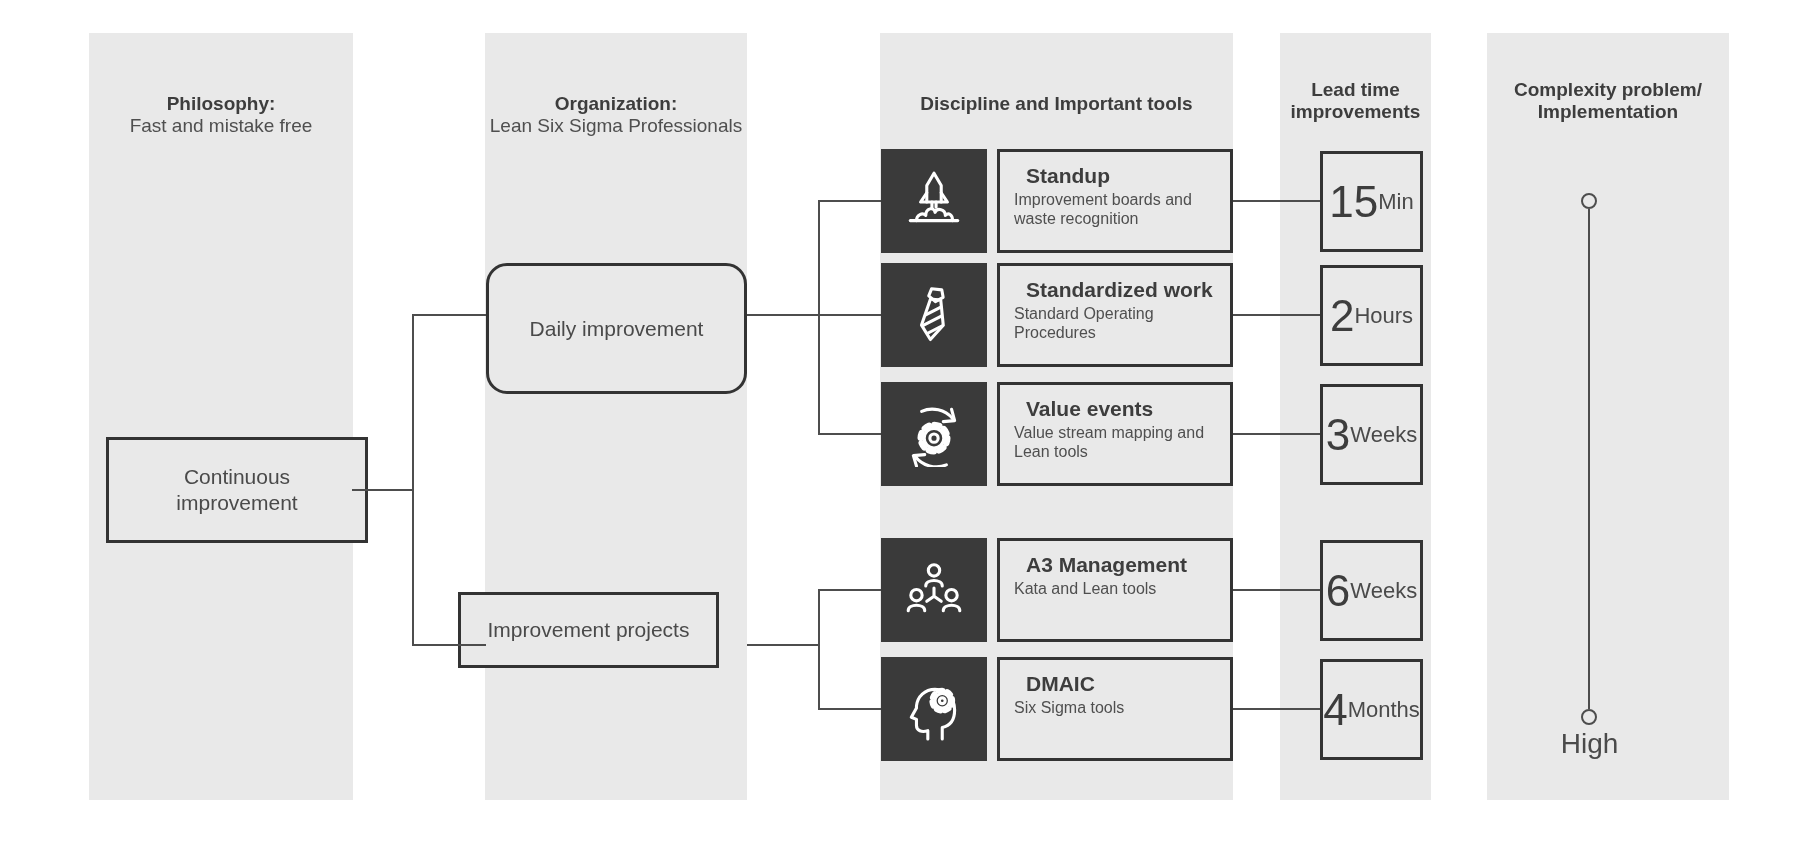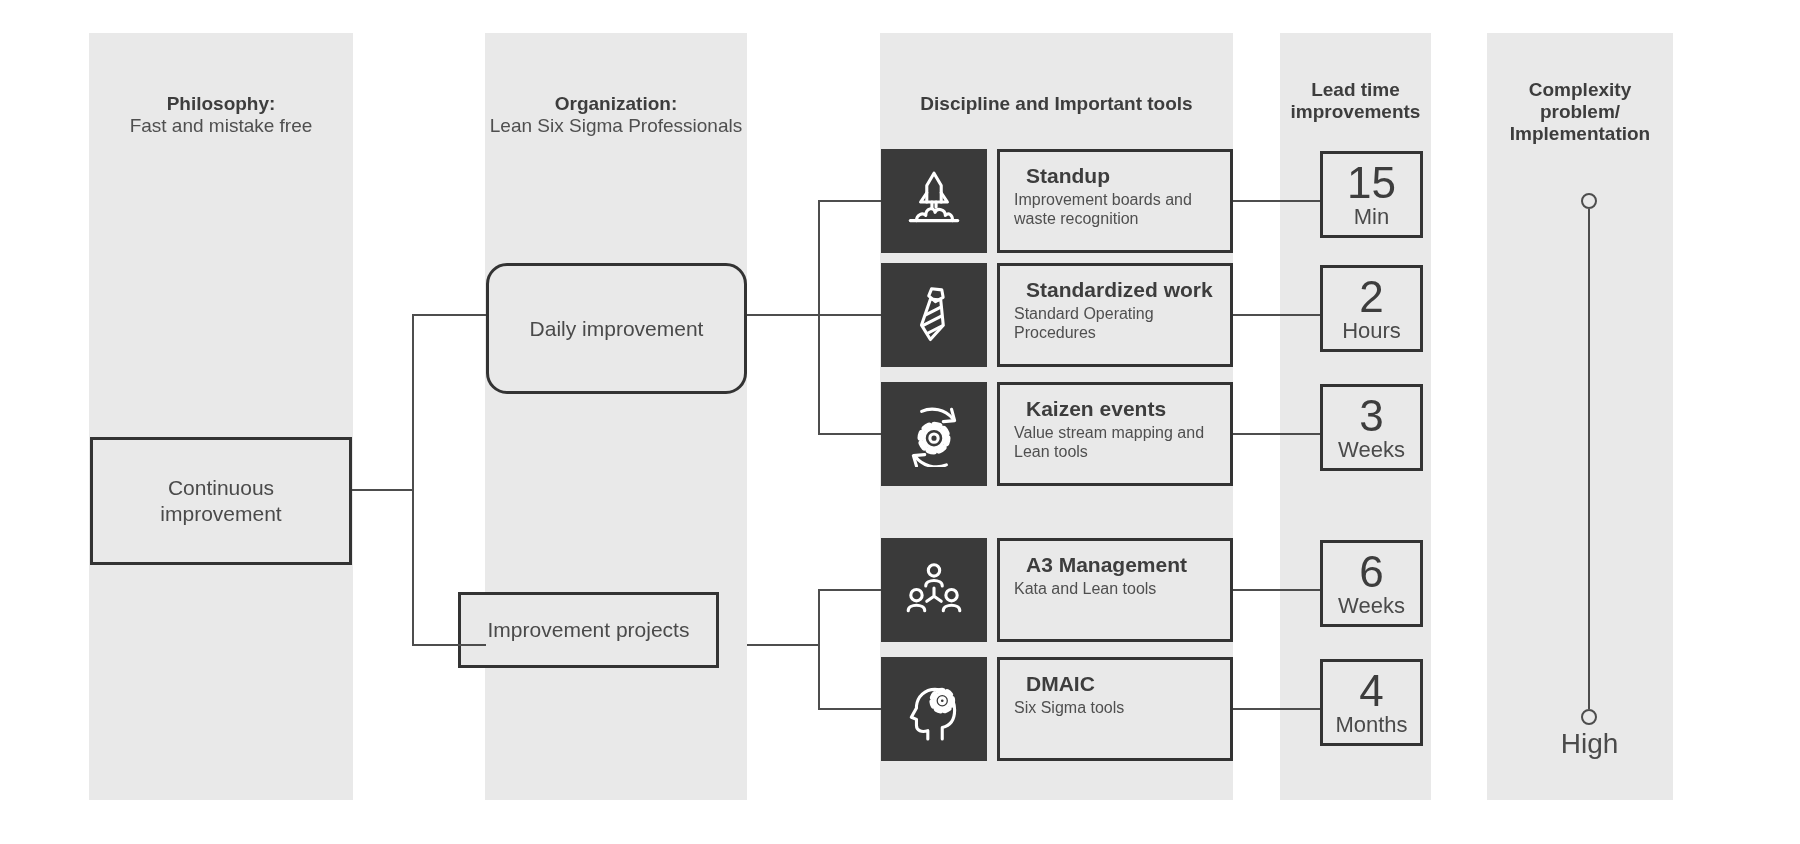--- a/index.html
+++ b/index.html
@@ -79,26 +79,26 @@
     margin-top: 1px;
     font-size: 16px;
     line-height: 19px;
     color: var(--body_text, #4f4f4f);
   }
 
   .lead-box {
     position: absolute;
     left: 1320px;
     width: 103px;
-    height: 87px;
+    height: 101px;
     box-sizing: border-box;
     border: 3px solid var(--border, #333333);
     background: var(--column_bg, #e9e9e9);
     display: flex;
-    flex-direction: column;
+    flex-direction: row;
     align-items: center;
     justify-content: center;
     text-align: center;
   }
   .lead-box .val {
     font-size: 44px;
     line-height: 44px;
     color: var(--heading_text, #3d3d3d);
   }
   .lead-box .unit {
@@ -154,28 +154,28 @@
     </div>
   </div>
 
   <div class="col" style="left:1280px;width:151px;">
     <div class="col-header bold2" style="top:46px;">
       <div class="l1">Lead time</div>
       <div class="l2">improvements</div>
     </div>
   </div>
 
-  <div class="col" style="left:1487px;width:186px;">
+  <div class="col" style="left:1487px;width:242px;">
     <div class="col-header bold2" style="top:46px;">
       <div class="l1">Complexity problem/</div>
       <div class="l2">Implementation</div>
     </div>
   </div>
 
-  <div class="node-box" style="left:90px;top:437px;width:262px;height:128px;">
+  <div class="node-box" style="left:106px;top:437px;width:262px;height:106px;">
     <div class="wrap-narrow">Continuous improvement</div>
   </div>
 
   <div class="node-box" style="left:486px;top:263px;width:261px;height:131px;border-radius:21px;">
     <div>Daily improvement</div>
   </div>
 
   <div class="node-box" style="left:458px;top:592px;width:261px;height:76px;">
     <div>Improvement projects</div>
   </div>
@@ -232,21 +232,21 @@
       <circle cx="32" cy="36" r="13" stroke-width="6" stroke-dasharray="5 5.2"></circle>
       <circle cx="32" cy="36" r="9.5"></circle>
       <circle cx="32" cy="36" r="4"></circle>
       <path d="M20 10 A 26 26 0 0 1 50 17"></path>
       <path d="M49 8 L52 19 L41 20" fill="none"></path>
       <path d="M44 62 A 26 26 0 0 1 14 54"></path>
       <path d="M15 63 L12 53 L23 52" fill="none"></path>
     </svg>
   </div>
   <div class="tool-card" style="top:382px;">
-    <div class="tool-title">Kaizen events</div>
+    <div class="tool-title">Value events</div>
     <div class="tool-desc">Value stream mapping and Lean tools</div>
   </div>
   <div class="lead-box" style="top:384px;">
     <div class="val">3</div>
     <div class="unit">Weeks</div>
   </div>
 
   <div class="tile" style="top:538px;">
     <svg viewBox="0 0 64 64" fill="none" stroke="currentColor" stroke-width="3" stroke-linecap="round" stroke-linejoin="round">
       <circle cx="32" cy="13" r="5.5"></circle>

